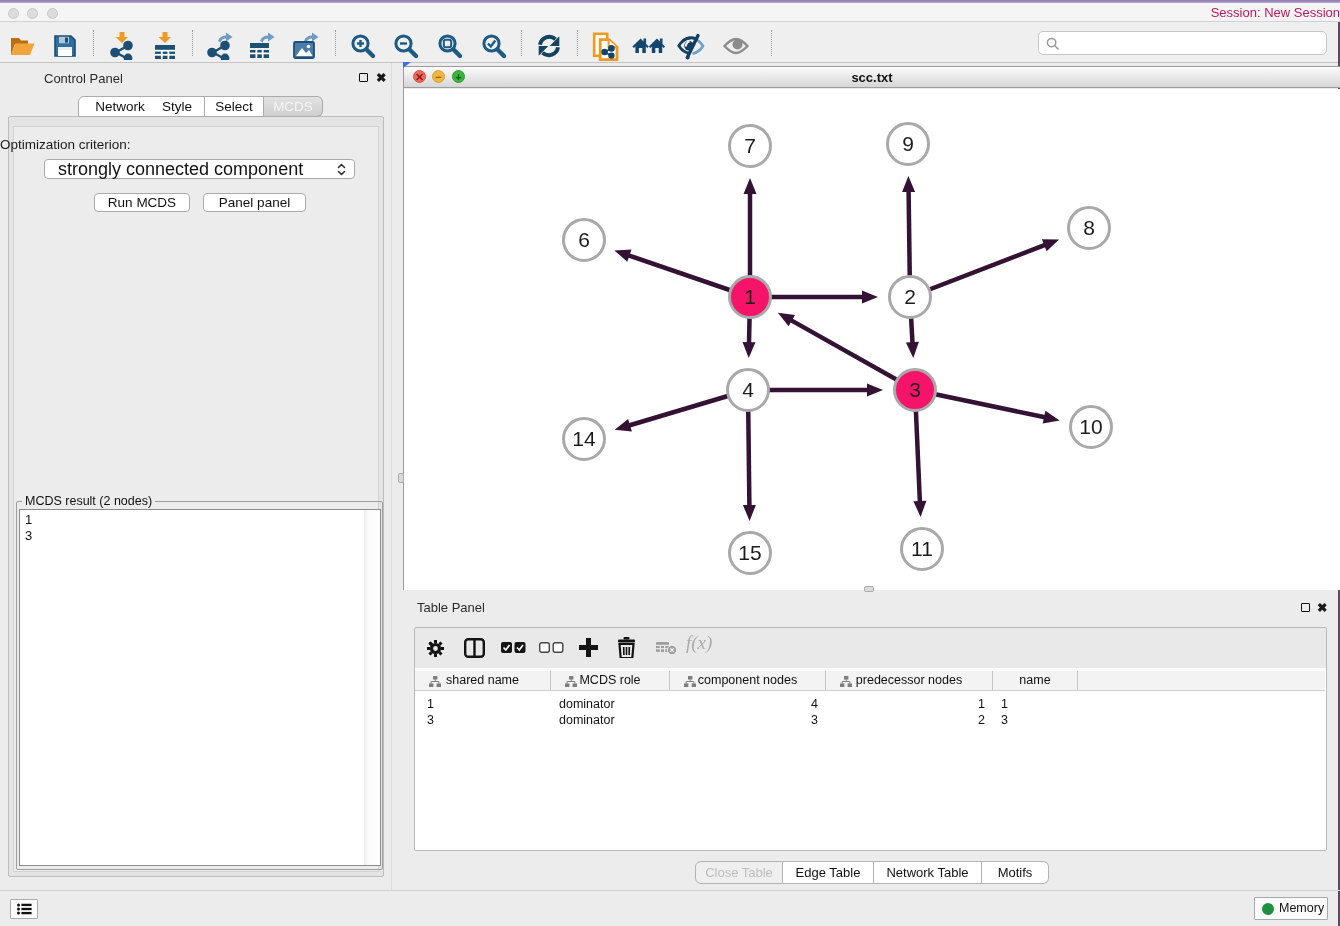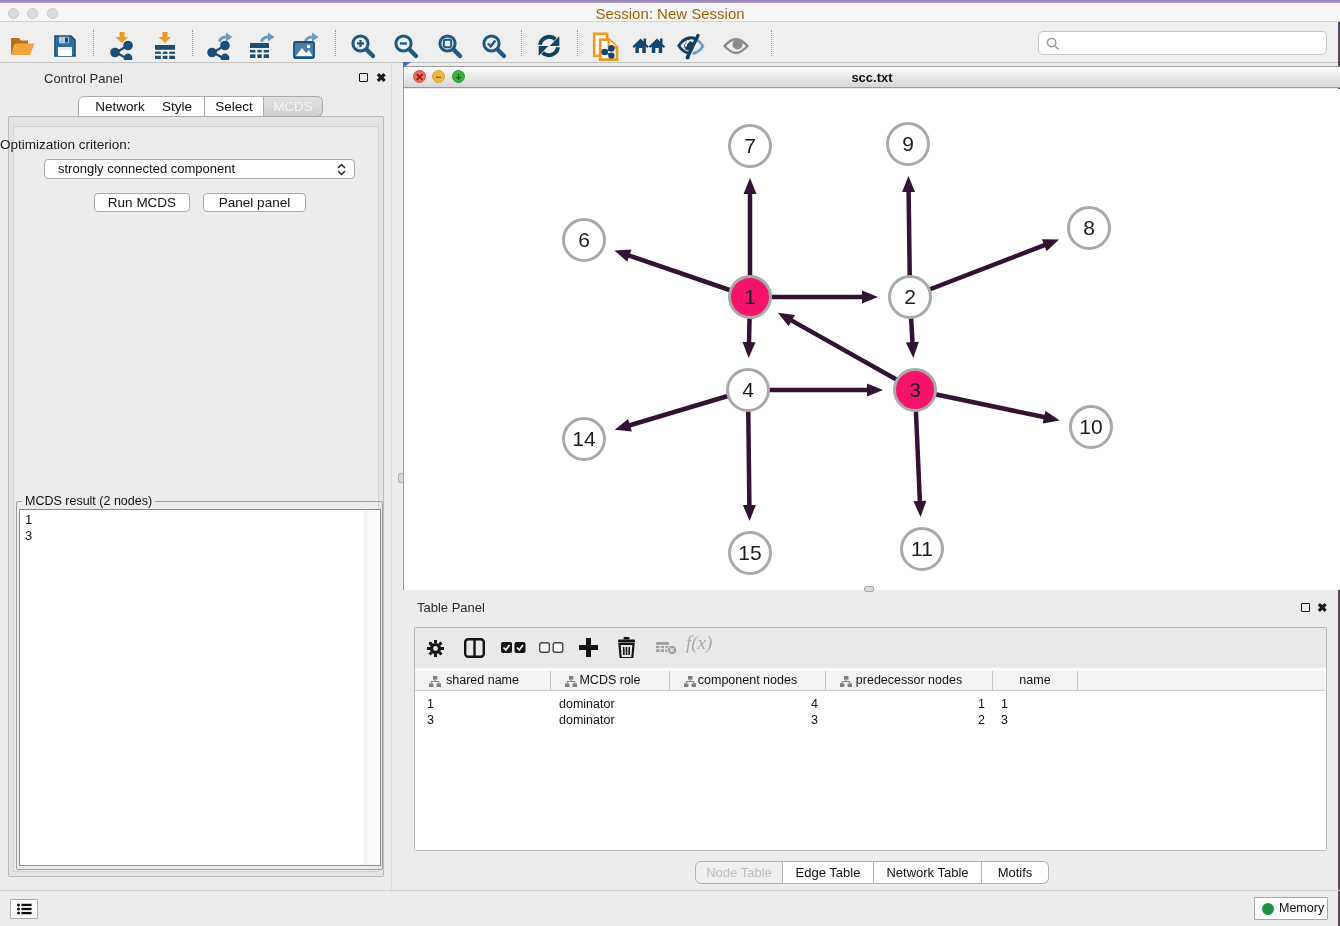--- a/index.html
+++ b/index.html
@@ -4,35 +4,35 @@
 <style>
 * { margin:0; padding:0; box-sizing:border-box; }
 html,body { width:1340px; height:926px; overflow:hidden; }
 body { font-family:"Liberation Sans", sans-serif; background:#ECECEC; position:relative; }
 .abs { position:absolute; }
 
 
 .purple { left:0; top:0; width:1340px; height:3px; background:linear-gradient(#8E7BB0,#B4A3D2); }
 .titlebar { left:0; top:3px; width:1340px; height:19px; background:#F5F5F5; border-bottom:1px solid #D2D2D2; }
 .tl-circle { position:absolute; top:5px; width:11px; height:11px; border-radius:50%; background:#DCDCDC; border:1px solid #C9C9C9; }
-.title-text { position:absolute; top:2px; left:0; width:100%; text-align:center; font-size:15px; color:#a16207; }
+.title-text { position:absolute; top:2px; left:0; width:100%; text-align:right; font-size:13px; color:#be185d; }
 .toolbar { left:0; top:22px; width:1338px; height:41px; background:#EFEFEF; border-bottom:1px solid #C4C4C4; }
 .tb-sep { position:absolute; top:8px; height:26px; width:1px; border-left:1px dotted #9A9A9A; }
 .tb-ic { position:absolute; top:3px; height:41px; display:flex; align-items:center; justify-content:center; }
 .searchbox { position:absolute; left:1038px; top:9px; width:289px; height:24px; background:#FFF; border:1px solid #C6C6C6; border-radius:5px; }
 
 
 .cp-title { left:14px; top:71px; font-size:13px; color:#2B2B2B;margin-left:30px; }
 .cp-float { left:359px; top:73px; width:9px; height:9px; border:1.5px solid #111; border-radius:1px; }
 .cp-close { left:376px; top:70px; font-size:12.5px; font-weight:bold; color:#1A1A1A; }
 .tab { position:absolute; top:0; height:21px; background:#FFF; border:1px solid #ABABAB; font-size:13.5px; color:#111; text-align:center; line-height:20px; }
 .tabpane { left:8px; top:116px; width:376px; height:761px; background:#E4E4E4; border:1px solid #BDBDBD; border-radius:2px; }
 .innerpane { left:13px; top:126px; width:366px; height:746px; background:#ECECEC; border:1px solid #D2D2D2; }
 .opt-label { left:0px; top:137px; width:320px; text-align:left; font-size:13.5px; color:#1A1A1A; }
-.combo { left:44px; top:159px; width:311px; height:20px; background:#FFF; border:1px solid #A9A9A9; border-radius:4px; font-size:13px; color:#111; line-height:18px; padding-left:13px; }
+.combo { left:44px; top:159px; width:311px; height:20px; background:#FFF; border:1px solid #A9A9A9; border-radius:4px; font-size:18px; color:#111; line-height:18px; padding-left:13px; }
 .btn { position:absolute; background:#FFF; border:1px solid #ABABAB; border-radius:4px; font-size:13.5px; color:#111; text-align:center; height:19px; line-height:17px; }
 .fieldset { left:16px; top:501px; width:367px; height:369px; border:1px solid #9E9E9E; border-radius:2px; }
 .fs-label { left:22px; top:494px; background:#ECECEC; padding:0 3px; font-size:12.5px; color:#111; }
 .fs-white { left:19px; top:509px; width:362px; height:357px; background:#FFF; border:1px solid #8C8C8C; font-size:13px; color:#111; line-height:16px; padding:2px 0 0 5px; }
 .fs-scroll { left:364px; top:510px; width:16px; height:355px; background:linear-gradient(to right,#EFEFEF,#FCFCFC 30%); }
 
 
 .netframe-border { left:403px; top:66px; width:937px; height:524px; border:1px solid #9C9C9C; border-right:none; }
 .net-titlebar { left:404px; top:67px; width:936px; height:21px; background:linear-gradient(#FCFCFC,#D6D6D6); border-bottom:1px solid #9E9E9E; }
 .net-title { left:404px; top:70px; width:936px; text-align:center; font-size:13px; font-weight:bold; color:#111; }
@@ -431,21 +431,21 @@
   <div class="td" style="left:144px; top:29px;">dominator</div>
   <div class="td" style="left:336px; top:29px; width:67px; text-align:right;">4</div>
   <div class="td" style="left:503px; top:29px; width:67px; text-align:right;">1</div>
   <div class="td" style="left:586px; top:29px;">1</div>
   <div class="td" style="left:12px; top:45px;">3</div>
   <div class="td" style="left:144px; top:45px;">dominator</div>
   <div class="td" style="left:336px; top:45px; width:67px; text-align:right;">3</div>
   <div class="td" style="left:503px; top:45px; width:67px; text-align:right;">2</div>
   <div class="td" style="left:586px; top:45px;">3</div>
 </div>
-<div class="abs bt-tab" style="left:695px; width:88px; border-radius:6px 0 0 6px; background:#EFEFEF; color:#BDBDBD;">Node Table</div>
+<div class="abs bt-tab" style="left:695px; width:88px; border-radius:6px 0 0 6px; background:#EFEFEF; color:#BDBDBD;">Close Table</div>
 <div class="abs bt-tab" style="left:783px; width:91px; border-left:none;">Edge Table</div>
 <div class="abs bt-tab" style="left:874px; width:108px; border-left:none;">Network Table</div>
 <div class="abs bt-tab" style="left:982px; width:67px; border-left:none; border-radius:0 6px 6px 0;">Motifs</div>
 
 <div class="abs statusline"></div>
 <div class="abs listbtn">
   <svg style="position:absolute; left:6px; top:3px;" width="15" height="12" viewBox="0 0 15 12">
     <g fill="#111">
         <circle cx="1.5" cy="1.9" r="1.5"></circle>
         <circle cx="1.5" cy="6" r="1.5"></circle>

